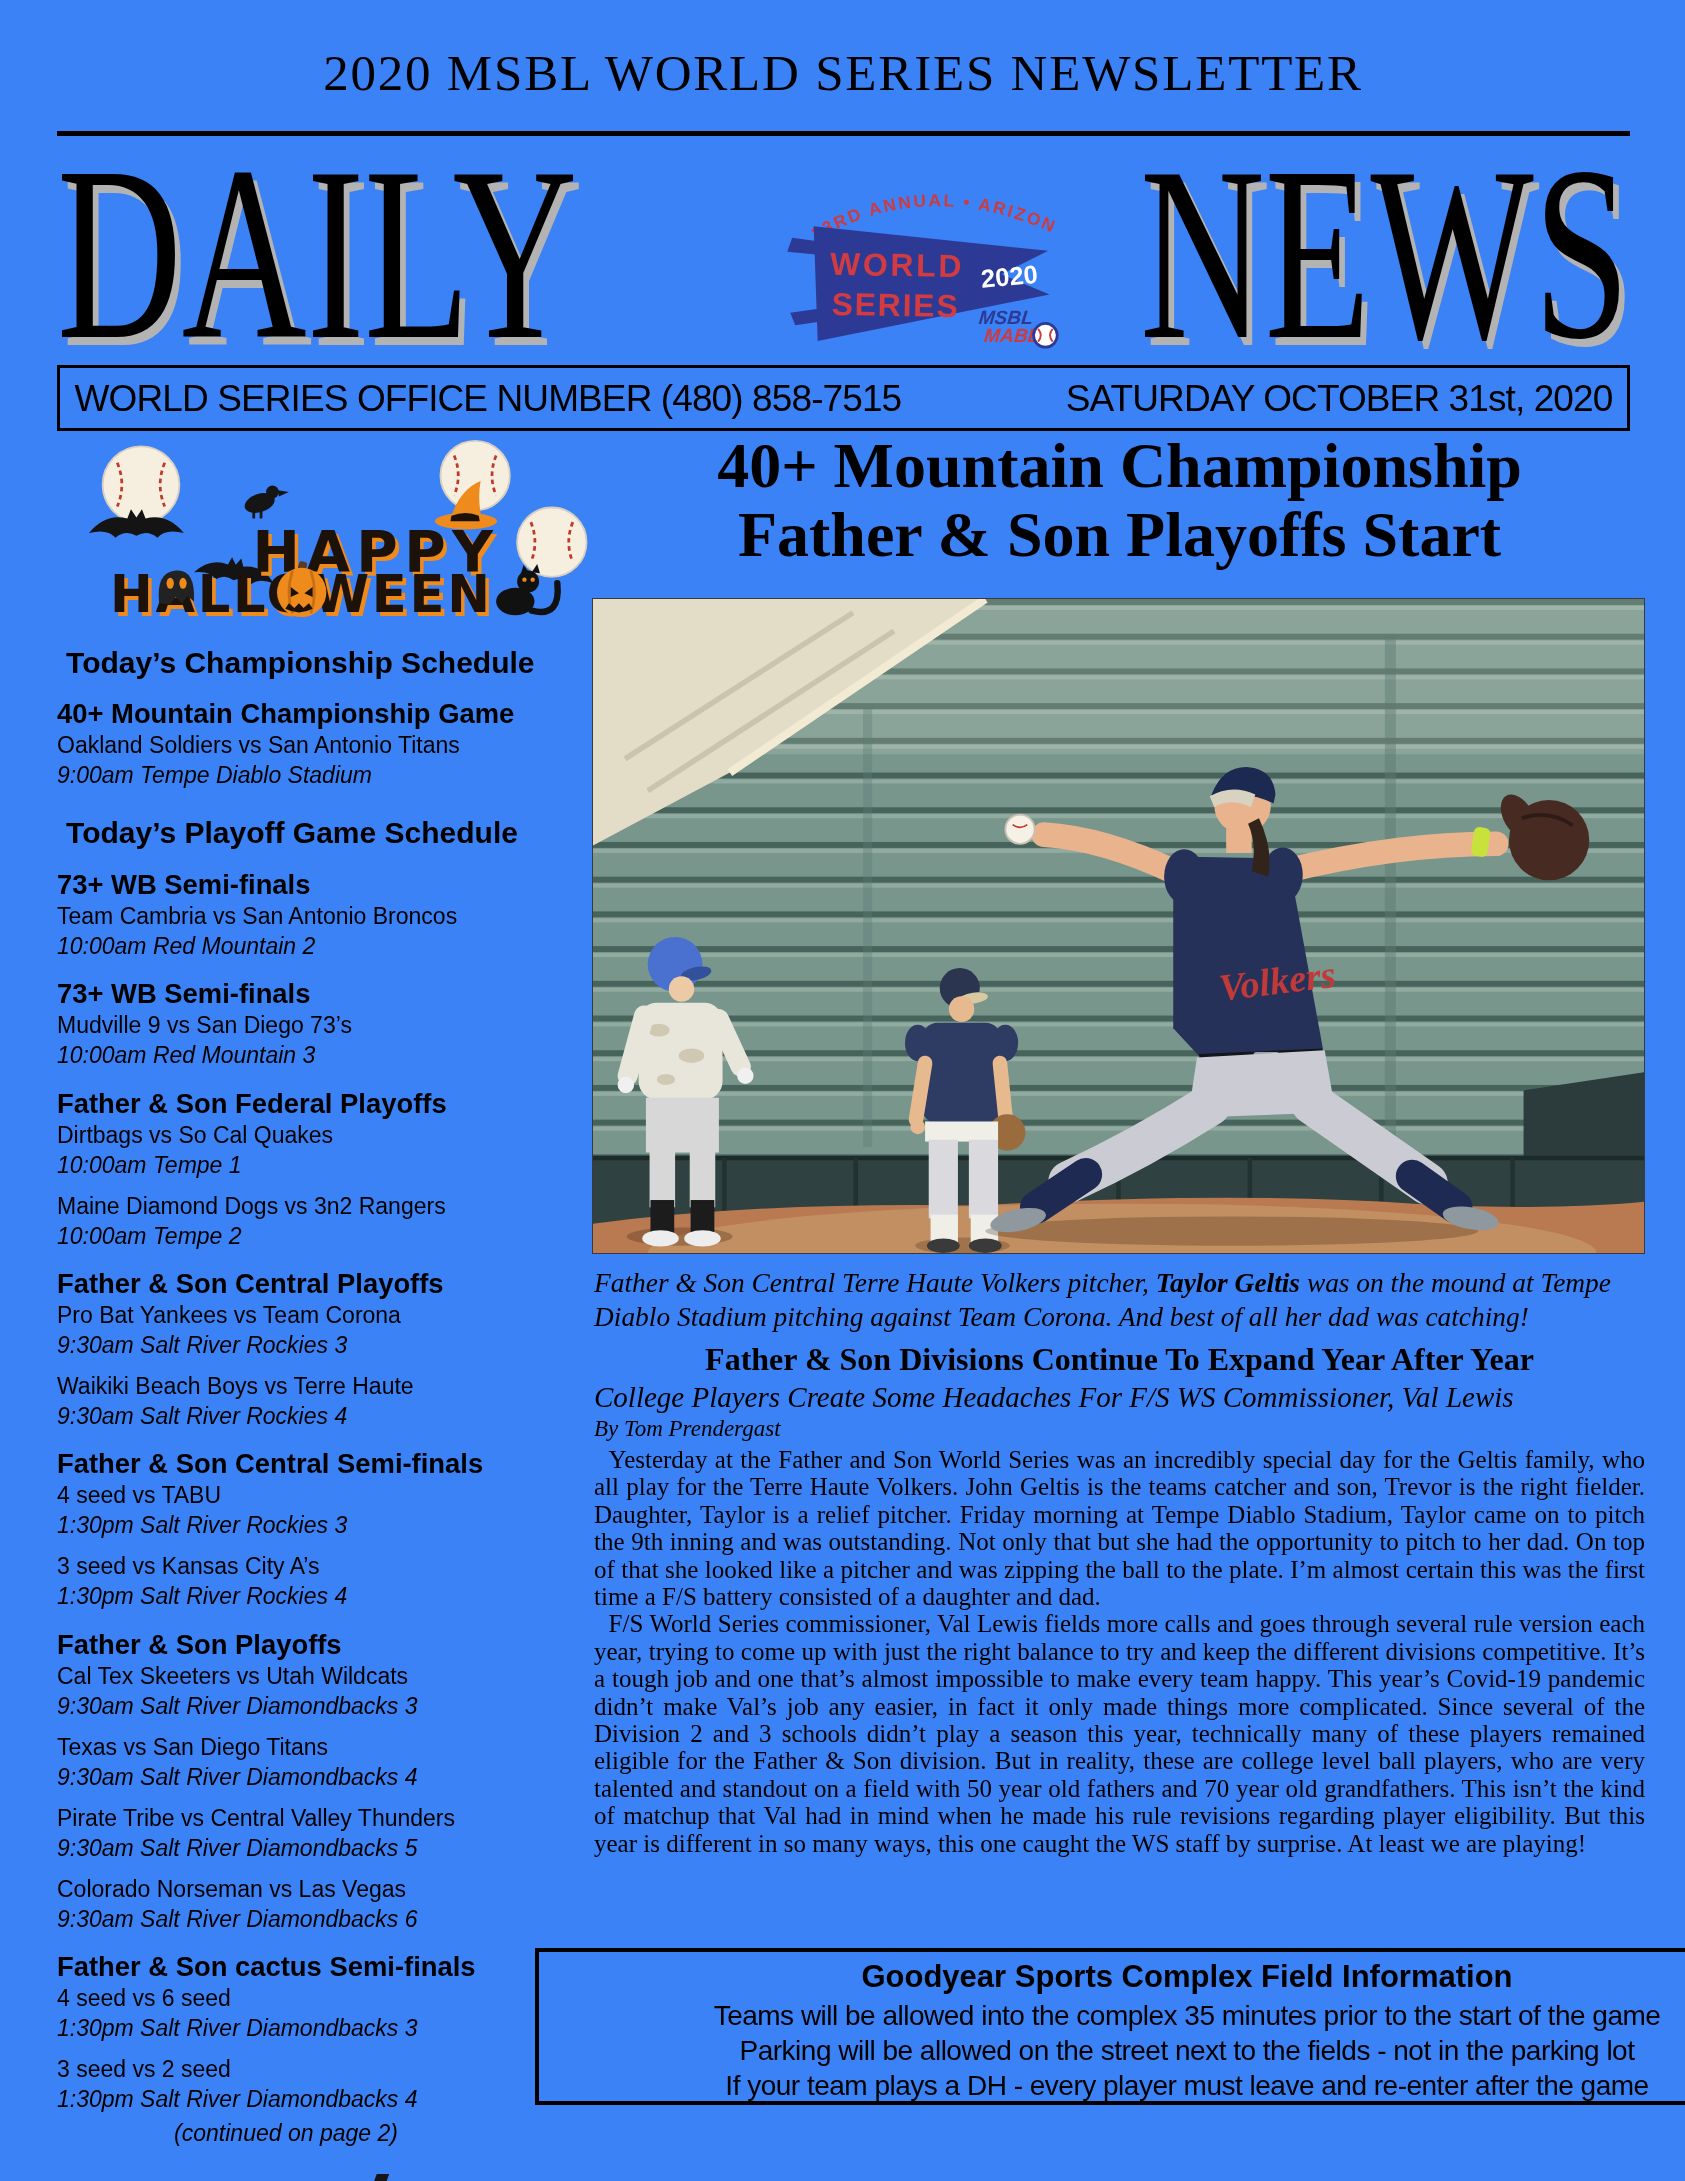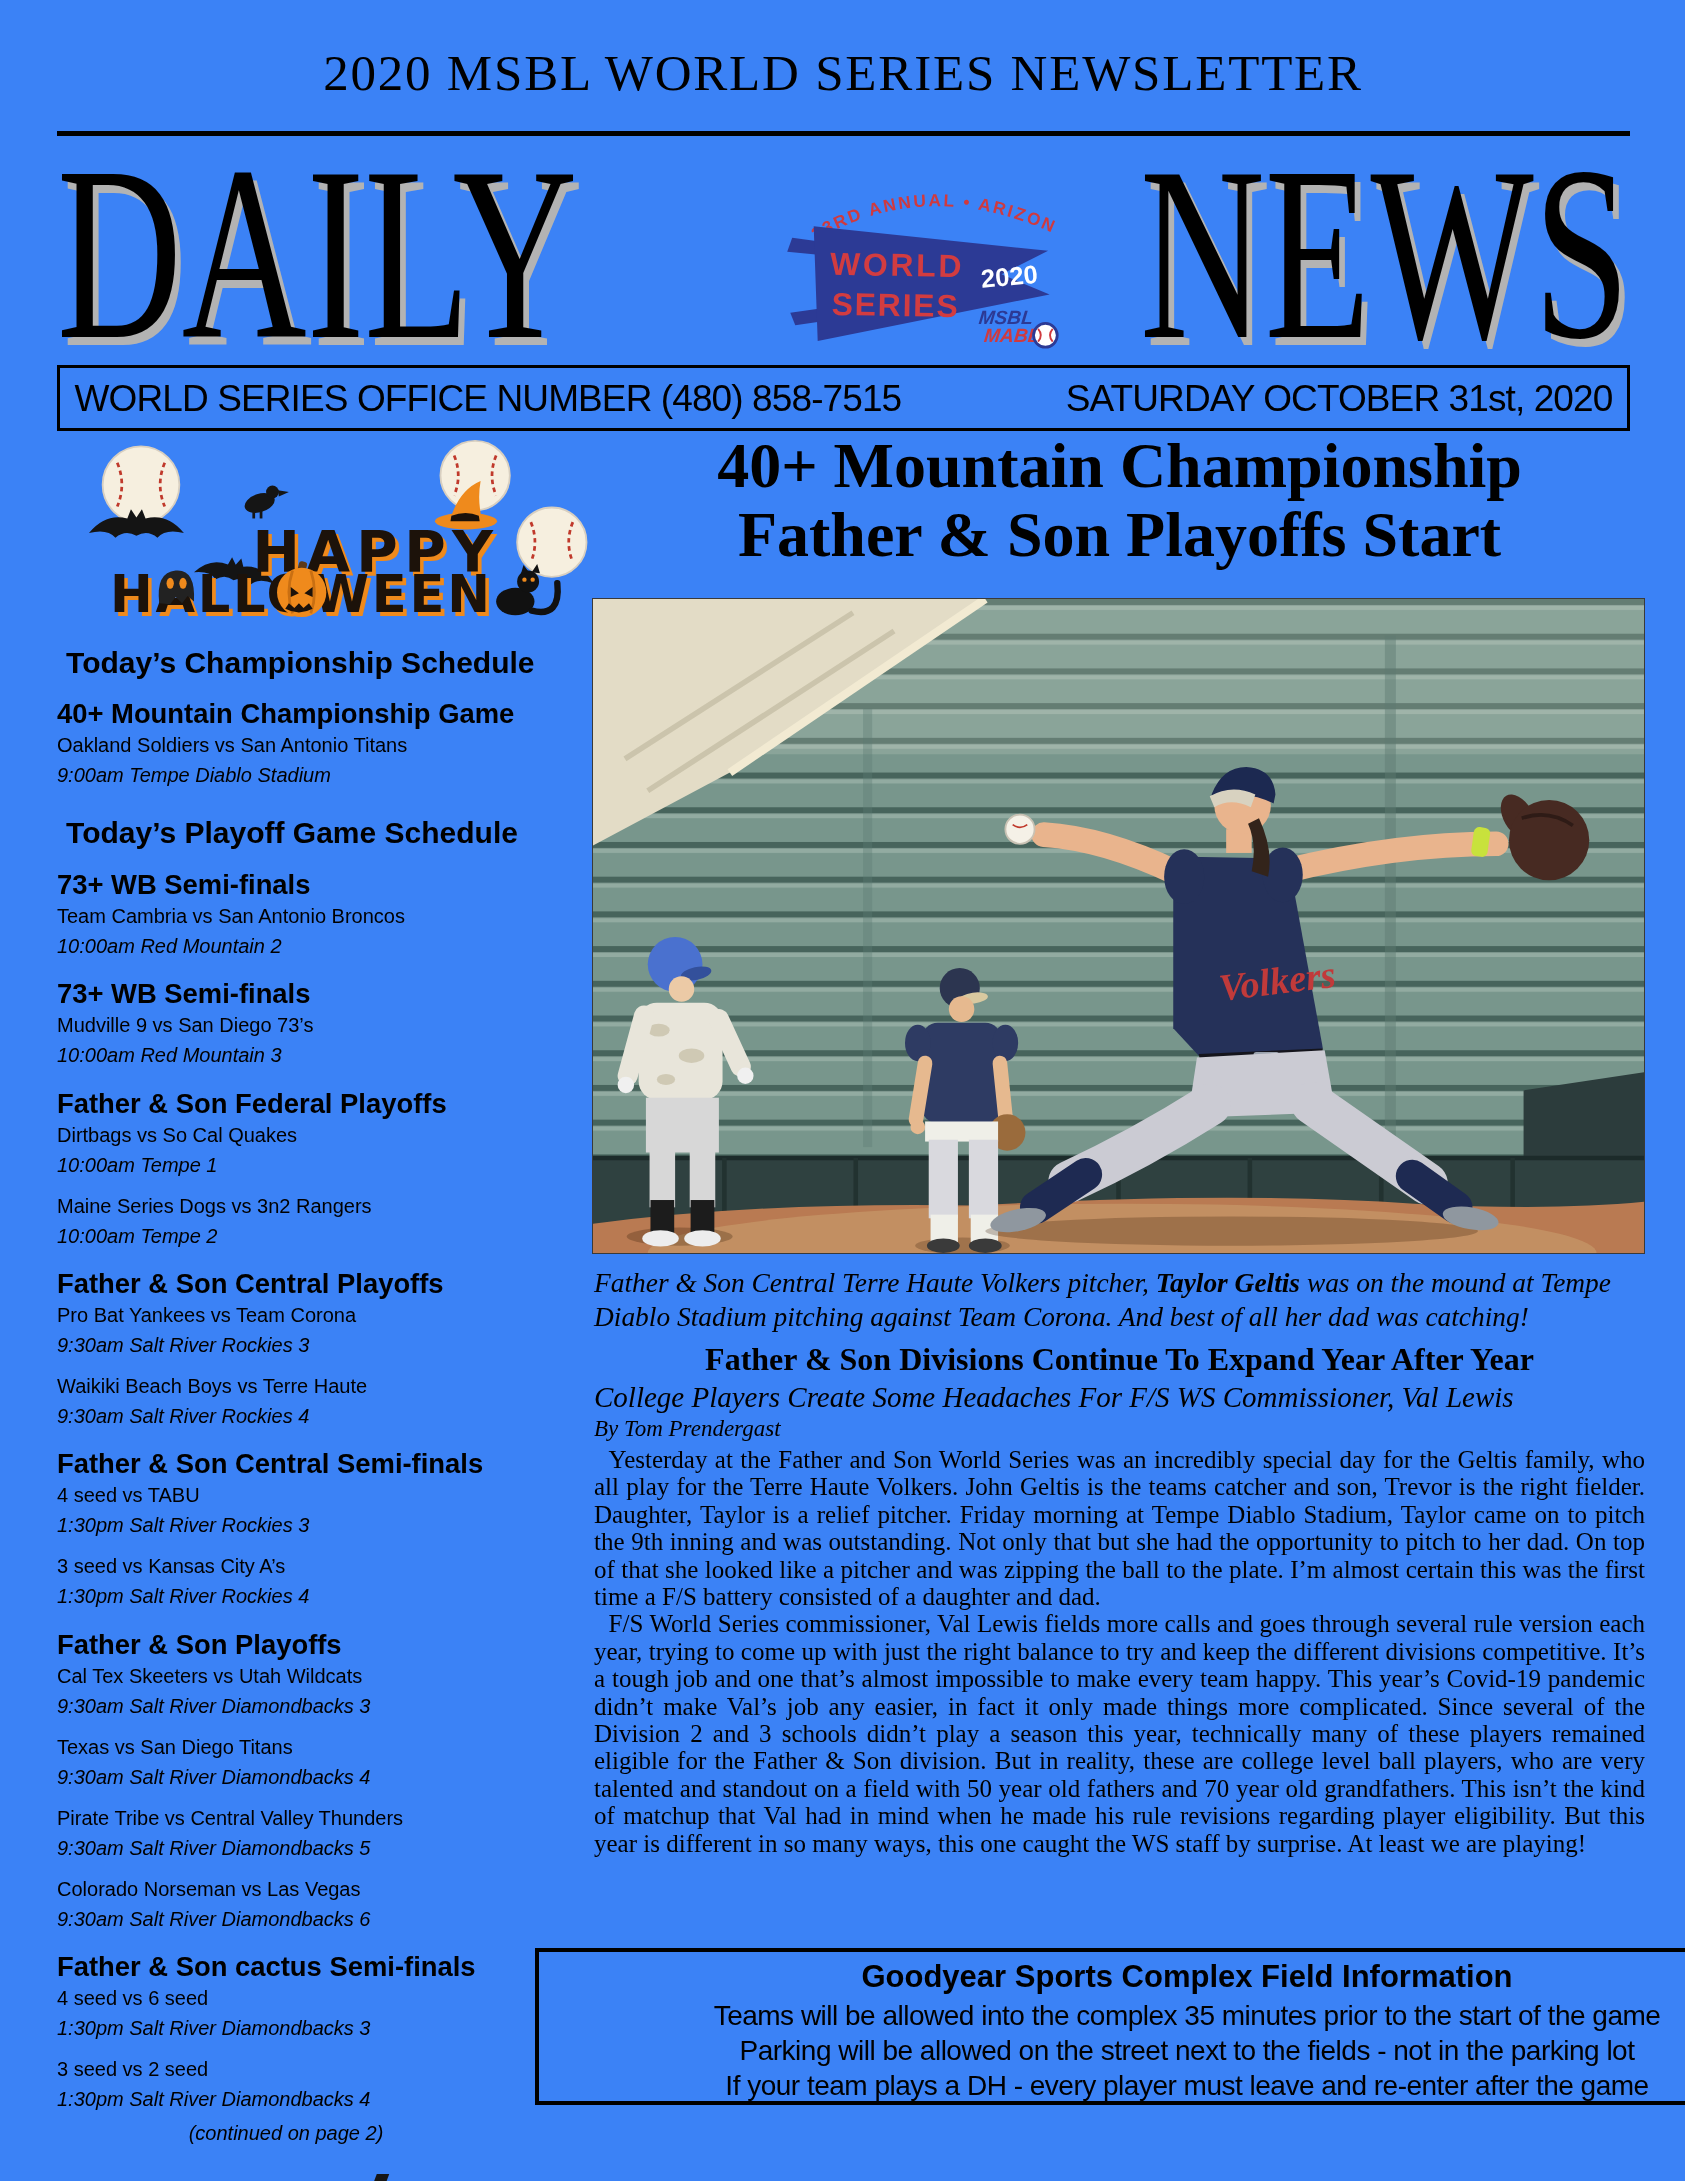--- a/index.html
+++ b/index.html
@@ -16,21 +16,21 @@
   .mast-news{right:0;transform:scaleX(.70);transform-origin:right center;}
   .pennant{position:absolute;left:722px;top:7.3px;width:283px;height:196px;}
 
   .info-bar{position:absolute;top:365px;left:57px;width:1573px;height:66px;border:3.7px solid #000;
     box-sizing:border-box;display:flex;align-items:center;justify-content:space-between;
     padding:0 14.6px;font:400 37px/1 "Liberation Sans",sans-serif;letter-spacing:-0.9px;}
 
   .left-col{position:absolute;left:57px;top:437px;width:535px;}
   .halloween{display:block;width:535px;height:183px;}
   .sched{margin-top:24px;font-family:"Liberation Sans",sans-serif;}
-  .srow{font-size:20px;line-height:30px;}
+  .srow{font-size:23px;line-height:30px;}
   .srow.heading{font-size:30px;line-height:37px;font-weight:700;margin-top:24px;padding-left:9.1px;}
   .srow.heading:first-child{margin-top:0;}
   .srow.section{font-size:27.4px;line-height:33px;font-weight:700;margin-top:16.4px;}
   .srow.teams{margin-top:11px;}
   .srow.section + .srow.teams{margin-top:0;}
   .srow.time{font-style:italic;}
   .srow.continued{font-style:italic;text-align:center;margin-top:3.7px;padding-right:77px;}
   .marucci{margin-top:12.8px;font:900 91px/1.05 "Liberation Sans",sans-serif;font-style:italic;
     letter-spacing:-5.5px;transform:skewX(-10deg);transform-origin:left bottom;color:#161616;}
 
@@ -158,21 +158,21 @@
         <div class="srow heading">Today’s Playoff Game Schedule</div>
         <div class="srow section">73+ WB Semi-finals</div>
         <div class="srow teams">Team Cambria vs San Antonio Broncos</div>
         <div class="srow time">10:00am Red Mountain 2</div>
         <div class="srow section">73+ WB Semi-finals</div>
         <div class="srow teams">Mudville 9 vs San Diego 73’s</div>
         <div class="srow time">10:00am Red Mountain 3</div>
         <div class="srow section">Father &amp; Son Federal Playoffs</div>
         <div class="srow teams">Dirtbags vs So Cal Quakes</div>
         <div class="srow time">10:00am Tempe 1</div>
-        <div class="srow teams">Maine Series Dogs vs 3n2 Rangers</div>
+        <div class="srow teams">Maine Diamond Dogs vs 3n2 Rangers</div>
         <div class="srow time">10:00am Tempe 2</div>
         <div class="srow section">Father &amp; Son Central Playoffs</div>
         <div class="srow teams">Pro Bat Yankees vs Team Corona</div>
         <div class="srow time">9:30am Salt River Rockies 3</div>
         <div class="srow teams">Waikiki Beach Boys vs Terre Haute</div>
         <div class="srow time">9:30am Salt River Rockies 4</div>
         <div class="srow section">Father &amp; Son Central Semi-finals</div>
         <div class="srow teams">4 seed vs TABU</div>
         <div class="srow time">1:30pm Salt River Rockies 3</div>
         <div class="srow teams">3 seed vs Kansas City A’s</div>

